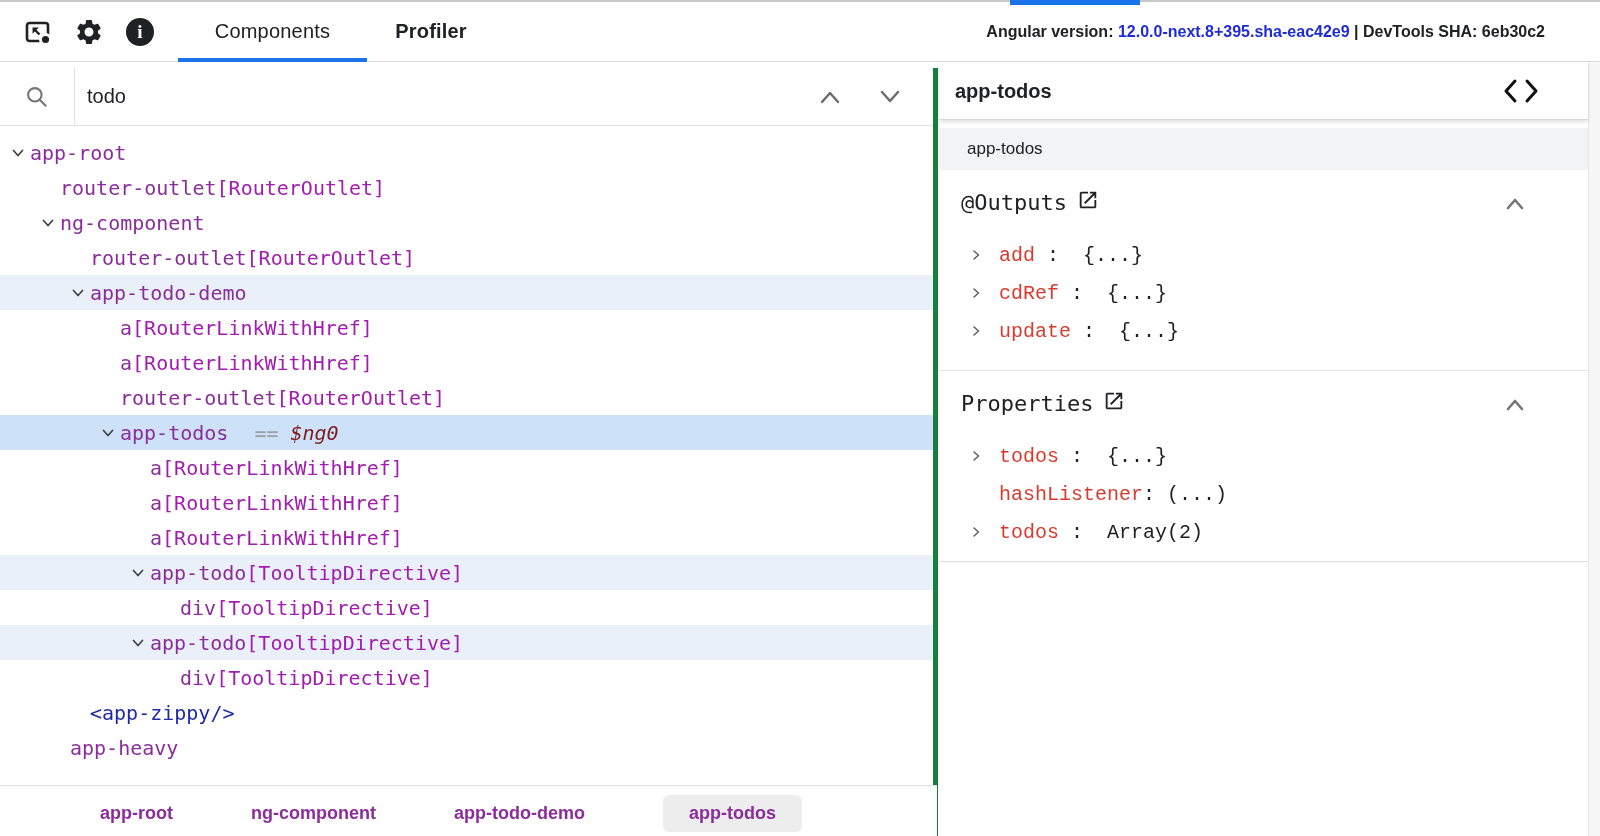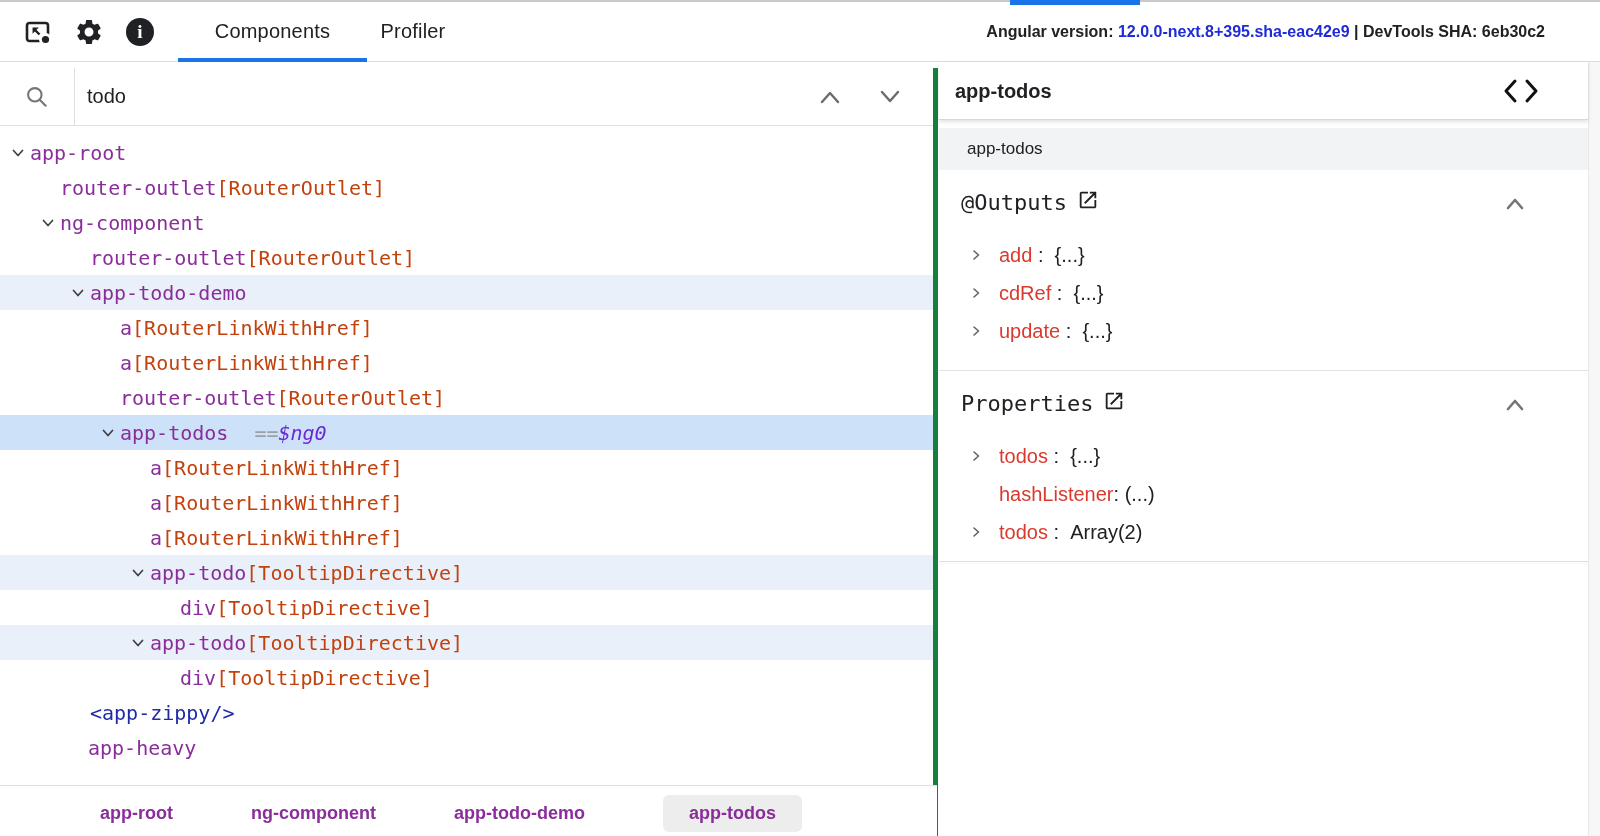--- a/index.html
+++ b/index.html
@@ -16,21 +16,21 @@
             border-bottom:1px solid #dcdcdc; }
   .tb-icon { position:absolute; cursor:pointer; }
   .icon-inspect { top:17px; left:24px; width:28px; height:28px; }
   .icon-gear    { top:15px; left:74px; width:30px; height:30px; }
   .icon-info    { top:16px; left:126px; width:28px; height:28px; background:#202124; border-radius:50%;
                   color:#fff; font-weight:bold; font-size:19px; text-align:center; line-height:28px;
                   font-family:"Liberation Serif", serif; }
   .tab { position:absolute; top:0; height:59px; display:flex; align-items:center; justify-content:center;
          font-size:20px; color:#202124; cursor:pointer; letter-spacing:.2px; }
   .tab-components { left:178px; width:189px; font-weight:500; }
-  .tab-profiler   { left:363px; width:100px; font-weight:400; }
+  .tab-profiler   { left:381px; width:100px; font-weight:700; }
   .tab-underline  { position:absolute; top:56px; left:178px; width:189px; height:4px; background:#1a73e8; }
   .version-info { position:absolute; top:0; right:55px; height:60px; display:flex; align-items:center;
                   font-size:16px; font-weight:bold; color:#202124; white-space:pre; }
   .version-link { color:#1e2bd6; cursor:pointer; }
 
   
   .left-panel { position:absolute; top:68px; left:0; width:938px; height:774px; background:#fff;
                 border-right:5px solid #15803d; }
   .searchbar { position:absolute; top:0; left:0; width:100%; height:58px; border-bottom:1px solid #e0e0e0; }
   .search-icon-cell { position:absolute; top:0; left:0; width:75px; height:57px;
@@ -44,23 +44,23 @@
 
   
   .tree { position:absolute; top:59px; left:0; width:100%; height:659px; overflow:hidden; padding-top:8px;
           font-family:"DejaVu Sans Mono", monospace; font-size:20px; }
   .tree-row { position:relative; height:35px; display:flex; align-items:center; white-space:pre; cursor:pointer; }
   .tree-row.soft { background:#e9f0fa; }
   .tree-row.selected { background:#cde1f8; }
   .tw-chev { width:20px; height:16px; display:inline-flex; align-items:center; justify-content:flex-start; flex:none; }
   .el  { color:#8a2d9a; }
   .el-blue { color:#1e2aa8; }
-  .dir { color:#c2410c; }
+  .dir { color:#a21caf; }
   .meta-eq  { color:#9aa0a6; margin-left:26px; }
-  .meta-ref { color:#6d28d9; font-style:italic; }
+  .meta-ref { color:#7f1d1d; font-style:italic; margin-left:12px; }
 
   
   .breadcrumb { position:absolute; top:717px; left:0; width:937px; height:56px; background:#fff;
                 border-top:1px solid #e0e0e0; display:flex; align-items:center; padding-left:100px; gap:78px; }
   .crumb { font-size:18px; font-weight:600; color:#8a2d9a; cursor:pointer; white-space:nowrap; }
   .crumb.active { background:#ededed; border-radius:6px; padding:8px 26px; }
 
   
   .right-panel { position:absolute; top:62px; left:939px; width:661px; height:774px; background:#fff; }
   .rp-gutter { position:absolute; top:0; right:0; width:12px; height:774px; background:#f7f7f7;
@@ -72,21 +72,21 @@
   .rp-code-icon { position:absolute; right:48px; top:13px; width:38px; height:32px; cursor:pointer; }
   .element-bar { position:absolute; top:66px; left:0; right:12px; height:42px; background:#f1f3f4;
                  display:flex; align-items:center; padding-left:28px; font-size:17px; color:#202124; }
   .detail-body { position:absolute; top:108px; left:0; right:12px; }
   .section-head { position:relative; height:36px; margin-top:14px; display:flex; align-items:center;
                   padding-left:22px; font-family:"DejaVu Sans Mono", monospace; font-size:22px; color:#202124; }
   .sh-ext { margin-left:10px; cursor:pointer; }
   .sh-collapse { position:absolute; right:62px; top:9px; width:22px; height:18px; cursor:pointer; }
   .rows-block { margin-top:16px; }
   .prop-row { height:38px; display:flex; align-items:center; padding-left:30px; white-space:pre;
-              font-family:Liberation Sans, sans-serif; font-size:20px; color:#202124; }
+              font-family:Liberation Mono, monospace; font-size:20px; color:#202124; }
   .expander { width:30px; height:16px; display:inline-flex; align-items:center; cursor:pointer; flex:none; }
   .pname { color:#d93a2d; }
   .pval  { color:#202124; }
   .section-divider { height:1px; background:#e3e3e3; margin-top:20px; }
   .card-bottom { height:1px; background:#e0e0e0; margin-top:10px; box-shadow:0 2px 3px rgba(0,0,0,.07); }
 </style>
 </head>
 <body>
 
 <div id="app">
@@ -161,21 +161,21 @@
         <div class="tree-row" style="padding-left: 130px;"><span class="tw-chev"></span><span class="el">a</span><span class="dir">[RouterLinkWithHref]</span></div>
         <div class="tree-row soft" style="padding-left: 130px;"><span class="tw-chev"><svg width="16" height="16" viewBox="0 0 16 16" fill="none">
               <polyline points="3.5,5.5 8,10.5 12.5,5.5" stroke="#3c4043" stroke-width="1.7" stroke-linecap="round" stroke-linejoin="round"></polyline>
             </svg></span><span class="el">app-todo</span><span class="dir">[TooltipDirective]</span></div>
         <div class="tree-row" style="padding-left: 160px;"><span class="tw-chev"></span><span class="el">div</span><span class="dir">[TooltipDirective]</span></div>
         <div class="tree-row soft" style="padding-left: 130px;"><span class="tw-chev"><svg width="16" height="16" viewBox="0 0 16 16" fill="none">
               <polyline points="3.5,5.5 8,10.5 12.5,5.5" stroke="#3c4043" stroke-width="1.7" stroke-linecap="round" stroke-linejoin="round"></polyline>
             </svg></span><span class="el">app-todo</span><span class="dir">[TooltipDirective]</span></div>
         <div class="tree-row" style="padding-left: 160px;"><span class="tw-chev"></span><span class="el">div</span><span class="dir">[TooltipDirective]</span></div>
         <div class="tree-row" style="padding-left: 70px;"><span class="tw-chev"></span><span class="el el-blue">&lt;app-zippy/&gt;</span></div>
-        <div class="tree-row" style="padding-left: 68px;"><span class="tw-chev"></span><span class="el">app-heavy</span></div>
+        <div class="tree-row" style="padding-left: 50px;"><span class="tw-chev"></span><span class="el">app-heavy</span></div>
       </div>
 
     <div class="breadcrumb" id="breadcrumb">
         <div class="crumb">app-root</div>
         <div class="crumb">ng-component</div>
         <div class="crumb">app-todo-demo</div>
         <div class="crumb active">app-todos</div>
       </div>
   </div>
 

